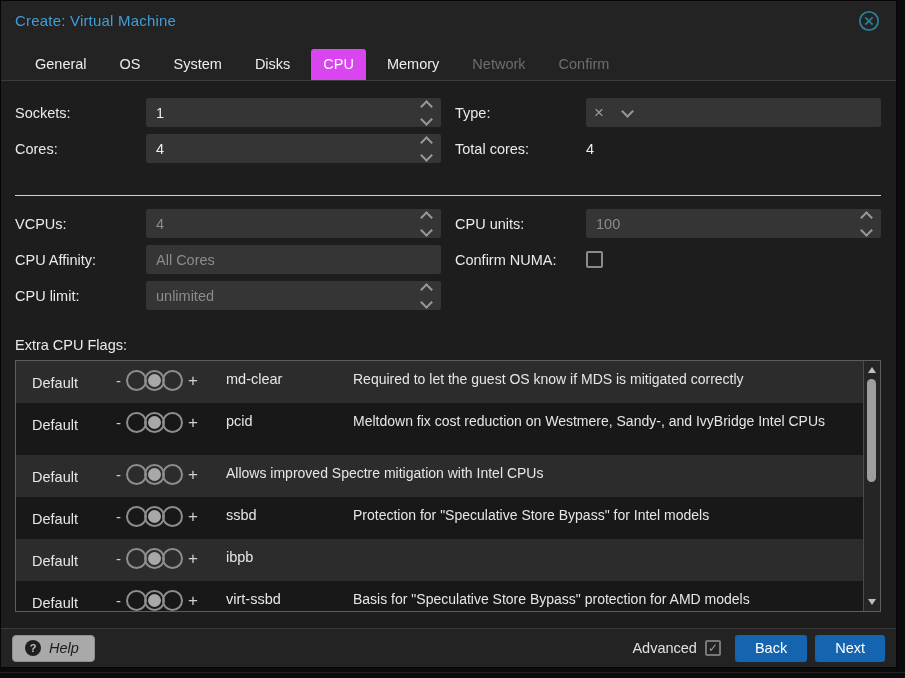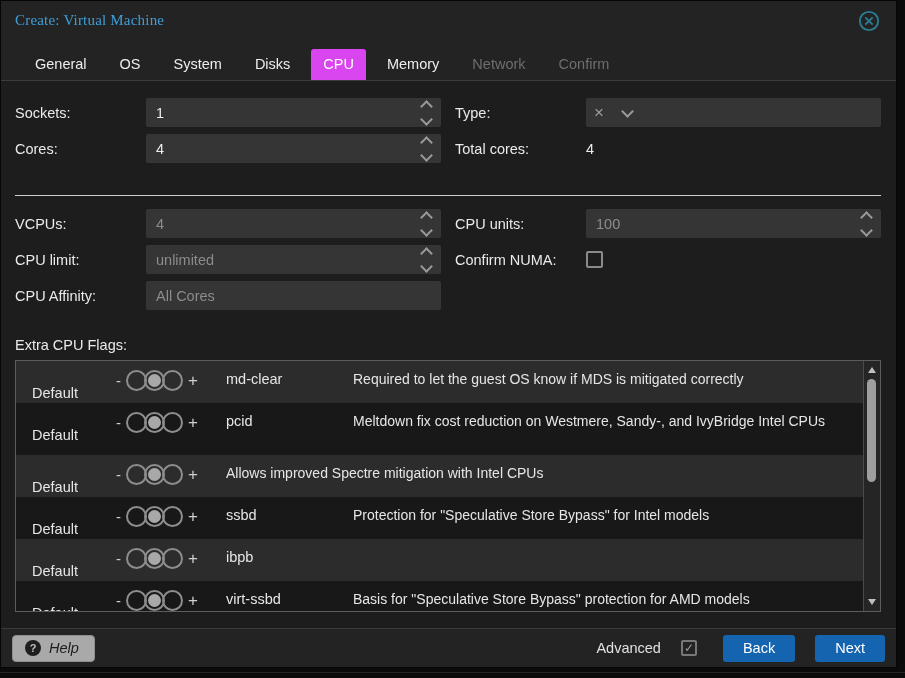--- a/index.html
+++ b/index.html
@@ -12,21 +12,21 @@
   .stage{position:relative;width:905px;height:678px;}
   .stage-bottom-line{position:absolute;left:0;top:672px;width:905px;height:1px;background:#242424;}
   .dialog{
     position:absolute;left:0;top:0;width:897px;height:668px;
     background:#232323;border:1px solid #060606;box-sizing:border-box;
   }
   
   .titlebar{position:relative;height:42px;}
   .title{
     position:absolute;left:14px;top:11px;
-    font-size:15px;color:#3f9ed8;letter-spacing:.2px;font-family:Liberation Serif, serif;
+    font-size:15px;color:#3f9ed8;letter-spacing:.2px;
   }
   .close-btn{position:absolute;right:16px;top:9px;width:22px;height:22px;cursor:pointer;}
   
   .tabbar{
     position:relative;height:37px;padding-left:22px;
     display:flex;align-items:flex-end;gap:9px;
     border-bottom:1px solid #3c3c3c;
   }
   .tab{
     display:inline-block;padding:7px 12px 8px 12px;
@@ -76,21 +76,21 @@
   .flags-grid{
     position:relative;height:252px;border:1px solid #5d5d5d;
     box-sizing:border-box;overflow:hidden;background:#181818;
   }
   .flags-rows{position:absolute;left:0;top:0;right:17px;}
   .frow{display:flex;align-items:flex-start;padding:0 0 0 16px;box-sizing:border-box;}
   .frow.light{background:#2c2c2c;}
   .frow.dark{background:#181818;}
   .frow.h1{min-height:42px;}
   .frow.h2{min-height:52px;}
-  .c-def{width:84px;flex:none;font-size:14.5px;color:#e6e6e6;padding-top:24px;}
+  .c-def{width:84px;flex:none;font-size:14.5px;color:#e6e6e6;padding-top:14px;}
   .c-slider{width:110px;flex:none;display:flex;align-items:center;padding-top:9px;}
   .c-name{width:127px;flex:none;font-size:14.5px;color:#e6e6e6;padding-top:10px;}
   .c-desc{flex:1;font-size:14px;color:#e6e6e6;line-height:19px;padding:9px 6px 4px 0;}
   .tri-minus{color:#cfcfcf;font-size:15px;margin-right:5px;}
   .tri-plus{color:#cfcfcf;font-size:17px;margin-left:5px;}
   .circ{
     width:21px;height:21px;border:2px solid #8e8e8e;border-radius:50%;
     box-sizing:border-box;background:transparent;flex:none;cursor:pointer;
   }
   .circ + .circ{margin-left:-3px;}
@@ -121,21 +121,21 @@
     display:inline-flex;align-items:center;gap:8px;
     background:#a9a9a9;border:1px solid #8f8f8f;border-radius:4px;
     padding:4px 15px 5px 12px;cursor:pointer;
   }
   .help-q{
     width:16px;height:16px;border-radius:50%;background:#1f1f1f;
     color:#bdbdbd;font-size:11px;font-weight:bold;
     display:inline-flex;align-items:center;justify-content:center;
   }
   .help-txt{font-size:14.5px;color:#1c1c1c;font-style:italic;}
-  .foot-right{margin-left:auto;display:flex;align-items:center;gap:20px;}
+  .foot-right{margin-left:auto;display:flex;align-items:center;gap:8px;}
   .adv-label{font-size:14.5px;color:#e0e0e0;}
   .adv-check{
     width:16px;height:16px;border:2px solid #787878;border-radius:2px;box-sizing:border-box;
     display:inline-flex;align-items:center;justify-content:center;
     color:#9a9a9a;font-size:12px;cursor:pointer;margin-right:6px;
   }
   .btn-blue{
     background:#1564b0;color:#ffffff;border:none;border-radius:3px;
     font-size:14.5px;font-family:"Liberation Sans",sans-serif;
     height:27px;padding:0 20px;cursor:pointer;
@@ -219,33 +219,33 @@
             <span class="frm-label">VCPUs:</span>
             <div class="ctrl">
               <input class="dim" placeholder="4" style="">
               <span class="spin">
                 <i class="chev up"></i>
                 <i class="chev down"></i>
               </span>
             </div>
           </div>
           <div class="frm-row">
+            <span class="frm-label">CPU Affinity:</span>
+            <div class="ctrl">
+              <input class="dim" placeholder="All Cores" style="">
+            </div>
+          </div>
+          <div class="frm-row">
             <span class="frm-label">CPU limit:</span>
             <div class="ctrl">
               <input class="dim" placeholder="unlimited" style="">
               <span class="spin">
                 <i class="chev up"></i>
                 <i class="chev down"></i>
               </span>
-            </div>
-          </div>
-          <div class="frm-row">
-            <span class="frm-label">CPU Affinity:</span>
-            <div class="ctrl">
-              <input class="dim" placeholder="All Cores" style="">
             </div>
           </div>
         </div>
 
         <div class="col">
           <div class="frm-row">
             <span class="frm-label">CPU units:</span>
             <div class="ctrl">
               <input class="dim" placeholder="100" style="">
               <span class="spin">

